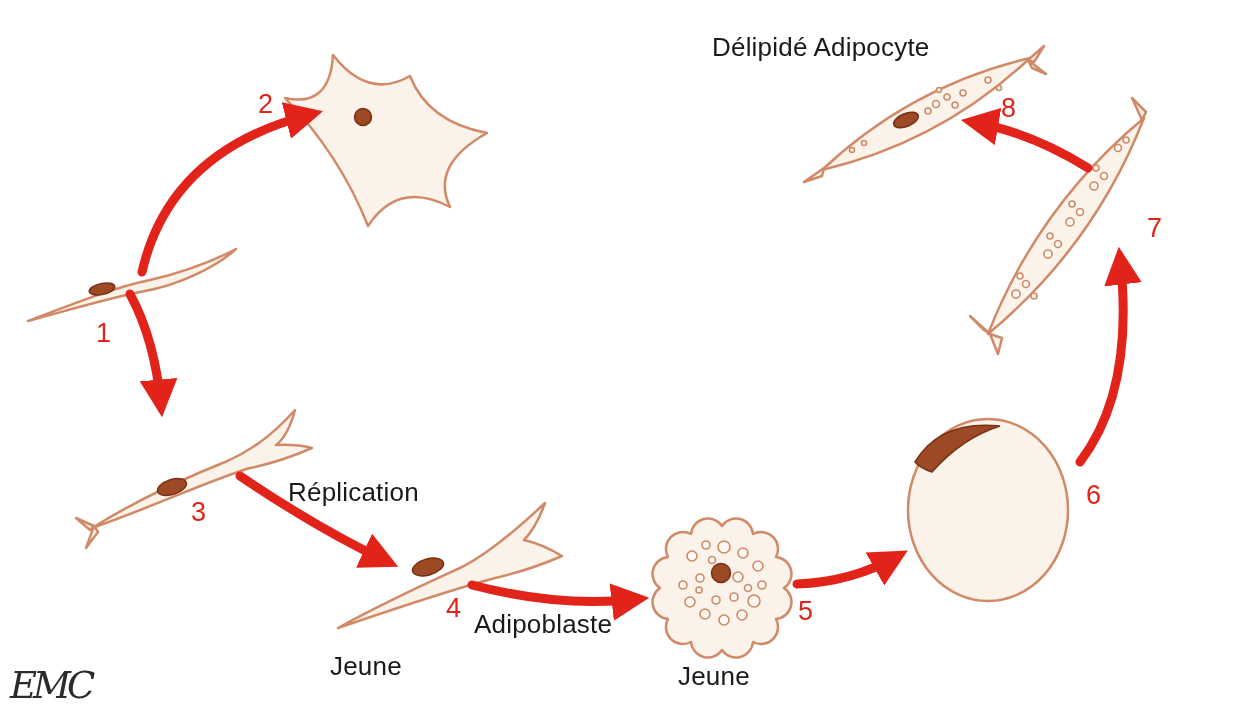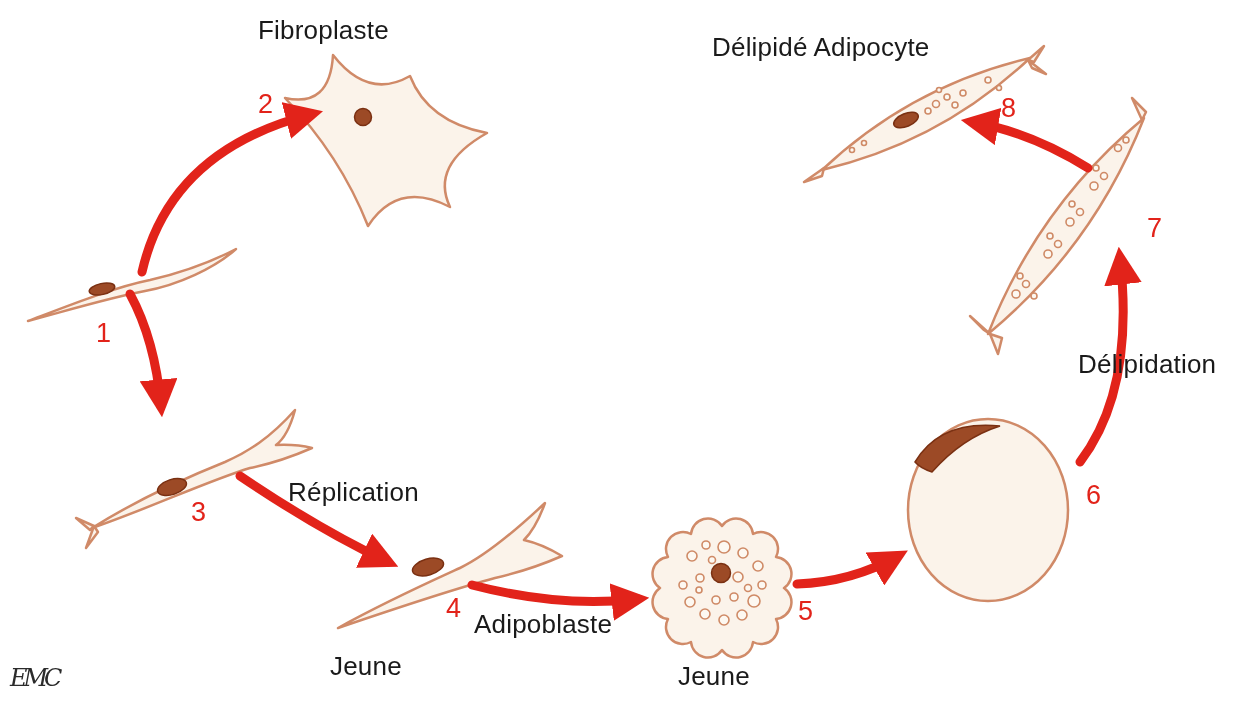--- a/index.html
+++ b/index.html
@@ -22,21 +22,21 @@
     position:absolute;
     color:#e2231a;
     font-size:27px;
     white-space:nowrap;
   }
   .logo{
     position:absolute;
     left:10px;top:664px;
     font-family:"DejaVu Serif", serif;
     font-style:italic;
-    font-size:24px;
+    font-size:37px;
     letter-spacing:-4px;
     color:#2b2b2b;
     text-align:right;
   }
   
   .cell{fill:#fbf3ea;stroke:#d08a68;stroke-width:2.5;stroke-linejoin:round;}
   .nucleus{fill:#9c4a26;stroke:#7a3012;stroke-width:1.5;}
   .droplet{fill:#fdf8f1;stroke:#cf8a66;stroke-width:1.6;}
   .arrow{fill:none;stroke:#e2231a;stroke-width:9;stroke-linecap:round;}
 </style>
@@ -151,23 +151,21 @@
 
     <path class="arrow" d="M130,294 Q155,340 161,406" marker-end="url(#ah)"></path>
     <path class="arrow" d="M142,272 Q170,150 312,114" marker-end="url(#ah)"></path>
     <path class="arrow" d="M240,476 Q320,530 388,562" marker-end="url(#ah)"></path>
     <path class="arrow" d="M472,585 Q560,608 638,599" marker-end="url(#ah)"></path>
     <path class="arrow" d="M797,584 Q852,582 898,556" marker-end="url(#ah)"></path>
     <path class="arrow" d="M1080,462 Q1135,390 1120,258" marker-end="url(#ah)"></path>
     <path class="arrow" d="M1088,168 Q1030,132 972,122" marker-end="url(#ah)"></path>
   </svg>
 
-  <span class="lbl" style="left:258px;top:15px">Fibroplaste</span>
   <span class="lbl" style="left:712px;top:32px">Délipidé Adipocyte</span>
-  <span class="lbl" style="left:1078px;top:349px">Délipidation</span>
   <span class="lbl" style="left:288px;top:477px">Réplication</span>
   <span class="lbl" style="left:474px;top:609px">Adipoblaste</span>
   <span class="lbl" style="left:330px;top:651px">Jeune</span>
   <span class="lbl" style="left:678px;top:661px">Jeune</span>
 
   <span class="num" style="left:96px;top:318px">1</span>
   <span class="num" style="left:258px;top:89px">2</span>
   <span class="num" style="left:191px;top:497px">3</span>
   <span class="num" style="left:446px;top:593px">4</span>
   <span class="num" style="left:798px;top:596px">5</span>

